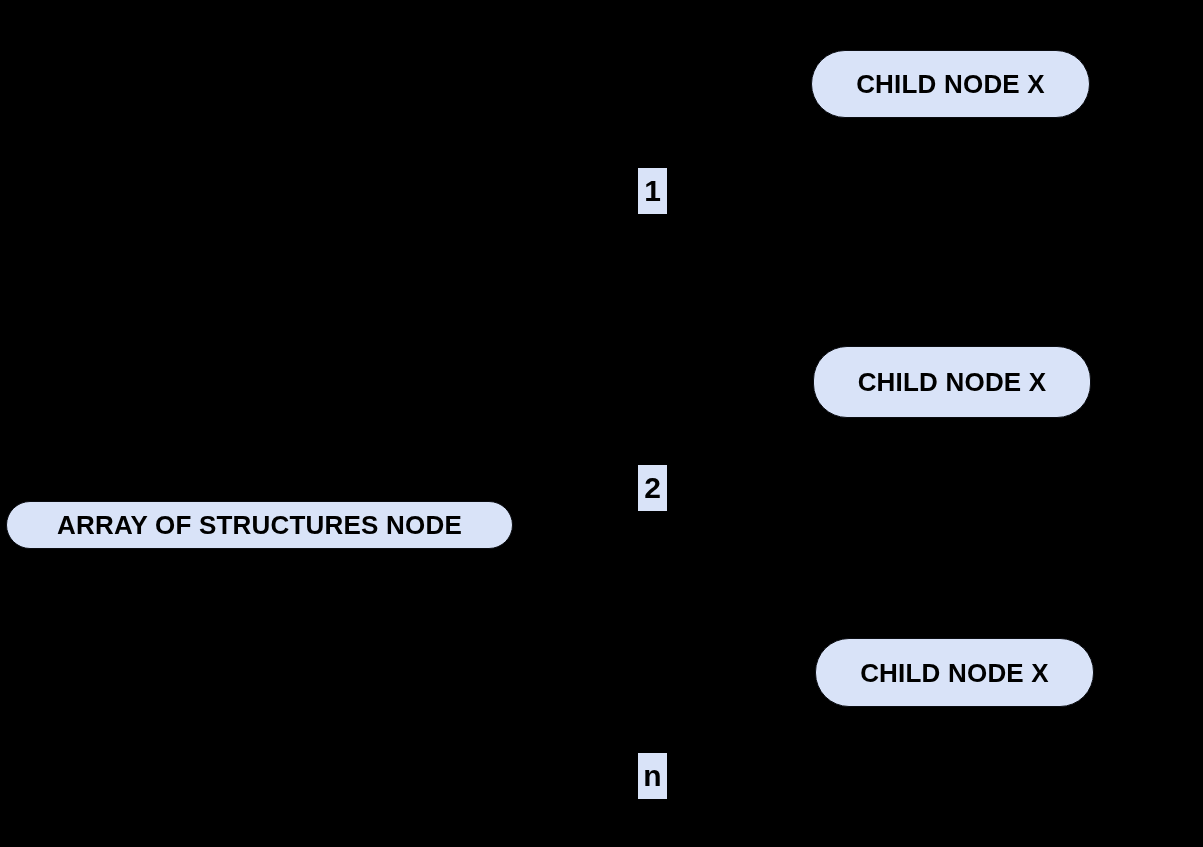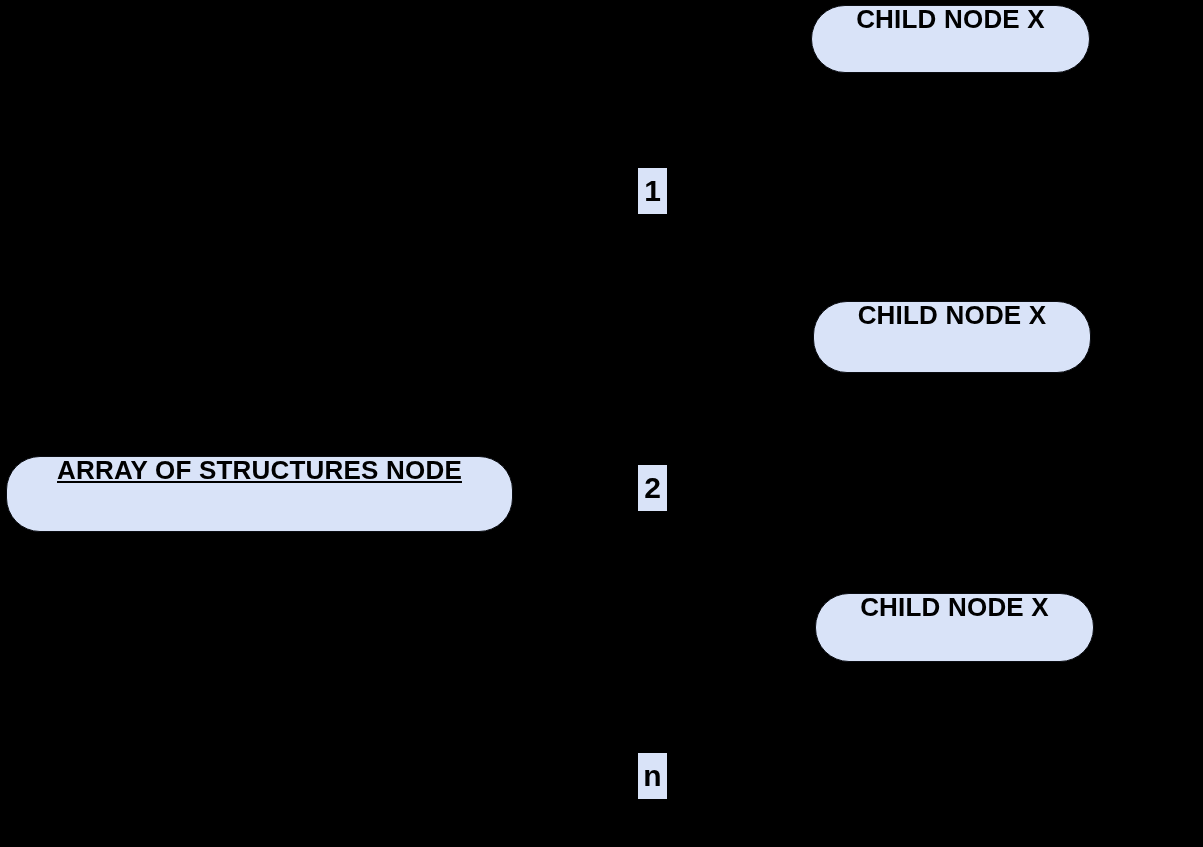--- a/index.html
+++ b/index.html
@@ -26,28 +26,29 @@
     height: 847px;
     pointer-events: none;
   }
   .node {
     position: absolute;
     box-sizing: border-box;
     background: #d9e3f8;
     border: 1px solid #0b0d12;
     border-radius: 34px;
     display: flex;
-    align-items: flex-start;
+    align-items: center;
     justify-content: center;
     color: #000000;
     font-weight: bold;
     font-size: 26px;
     letter-spacing: 0.2px;
     white-space: nowrap;
     font-family: "Liberation Sans", sans-serif;
+    margin-top: 45px;
   }
   .node-label {
     display: block;
     padding: 0 14px;
     line-height: 1;
   }
   .edge-label {
     position: absolute;
     box-sizing: border-box;
     background: #d9e3f8;
@@ -84,21 +85,21 @@
   </div>
 
   <div class="node" style="left:813px; top:301px; width:278px; height:72px;">
     <span class="node-label">CHILD NODE X</span>
   </div>
 
   <div class="node" style="left:815px; top:593px; width:279px; height:69px;">
     <span class="node-label">CHILD NODE X</span>
   </div>
 
-  <div class="node" style="left:6px; top:456px; width:507px; height:76px;text-decoration:underline;">
+  <div class="node" style="left:6px; top:456px; width:507px; height:48px;">
     <span class="node-label">ARRAY OF STRUCTURES NODE</span>
   </div>
 
   <div class="edge-label" style="left:638px; top:168px; width:29px; height:46px;">
     <span class="edge-label-text">1</span>
   </div>
 
   <div class="edge-label" style="left:638px; top:465px; width:29px; height:46px;">
     <span class="edge-label-text">2</span>
   </div>

